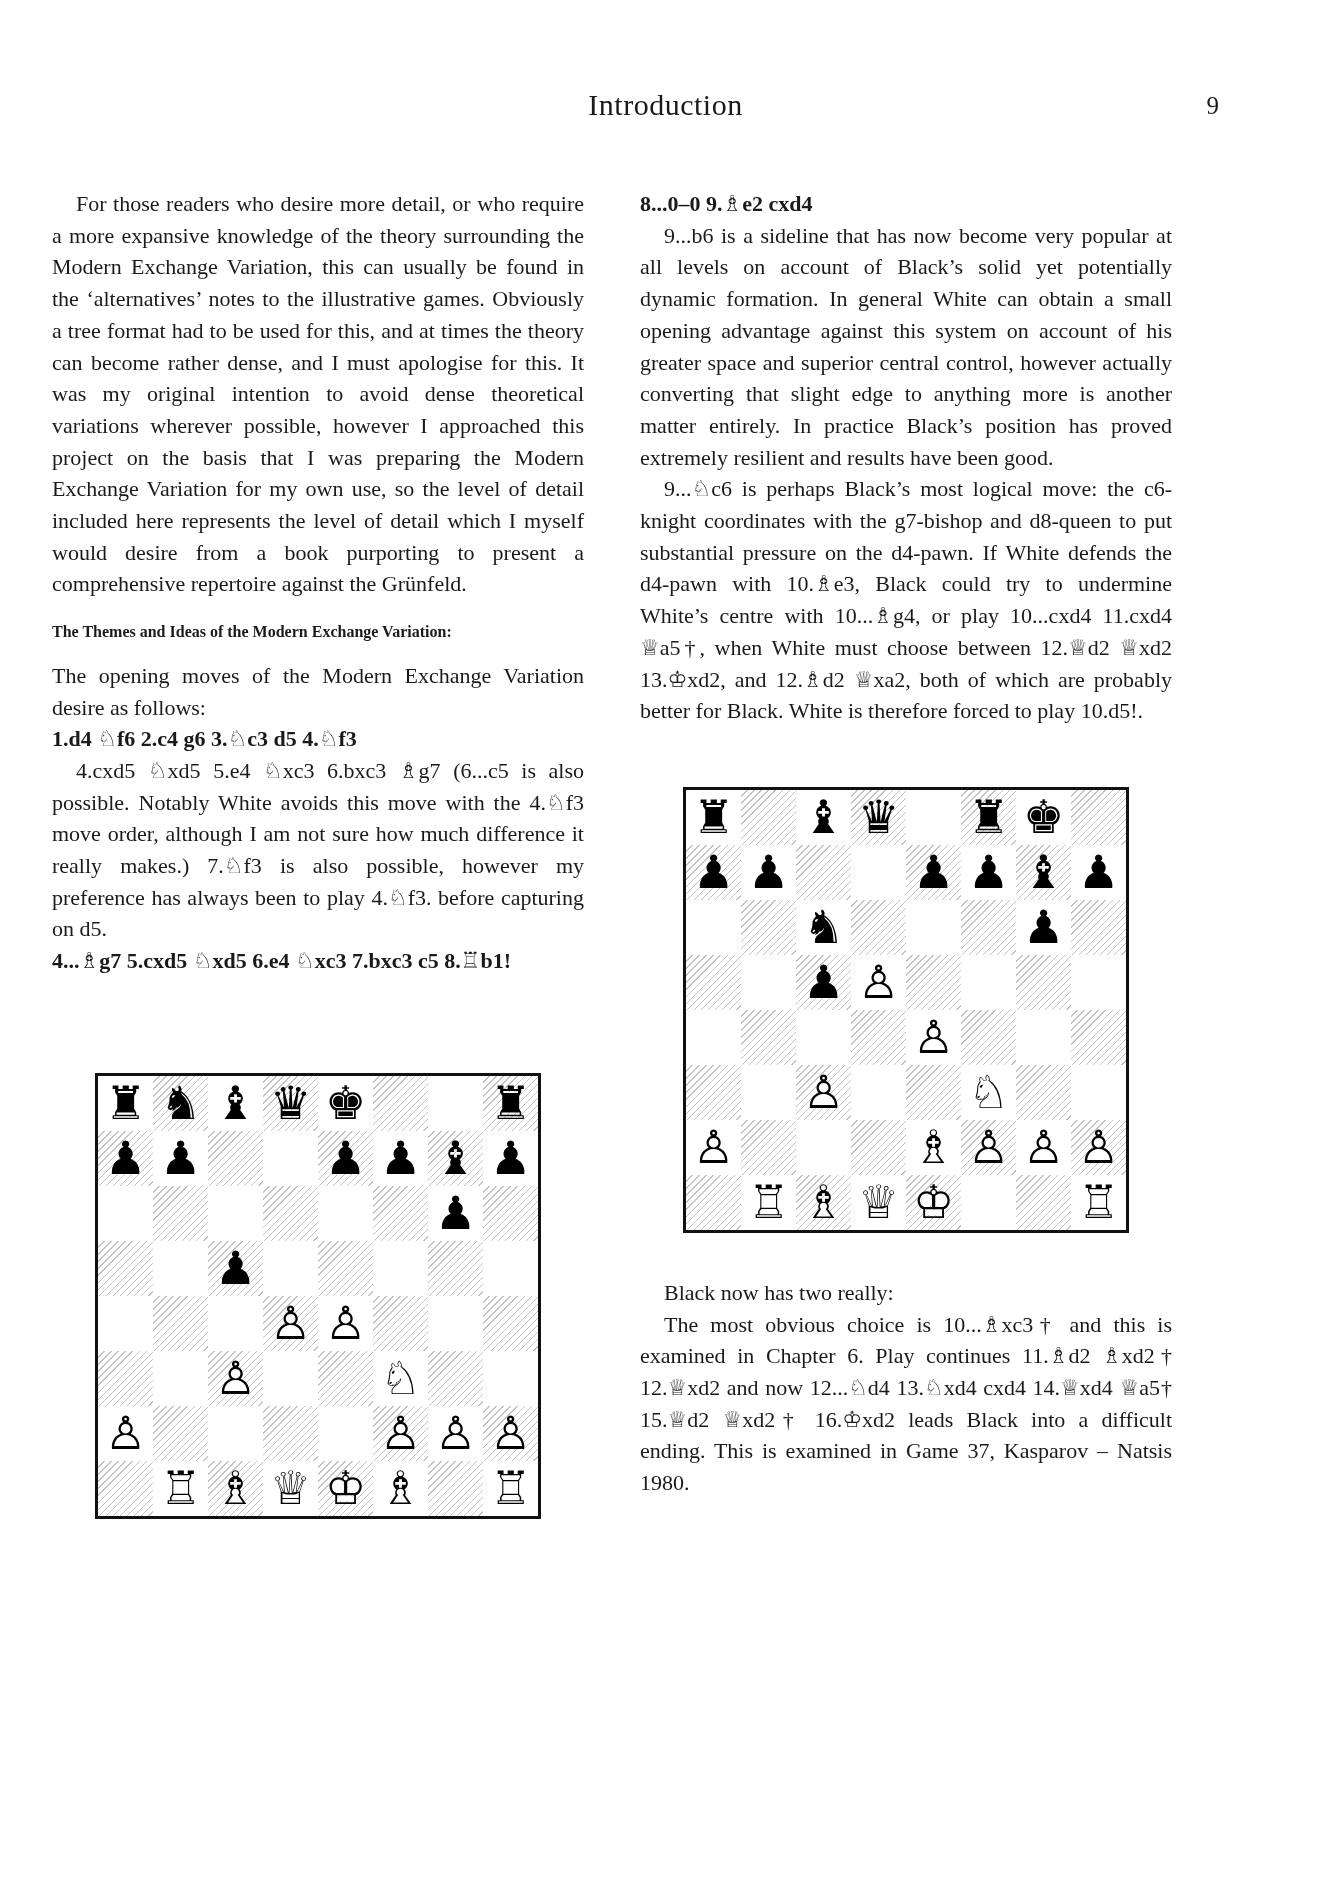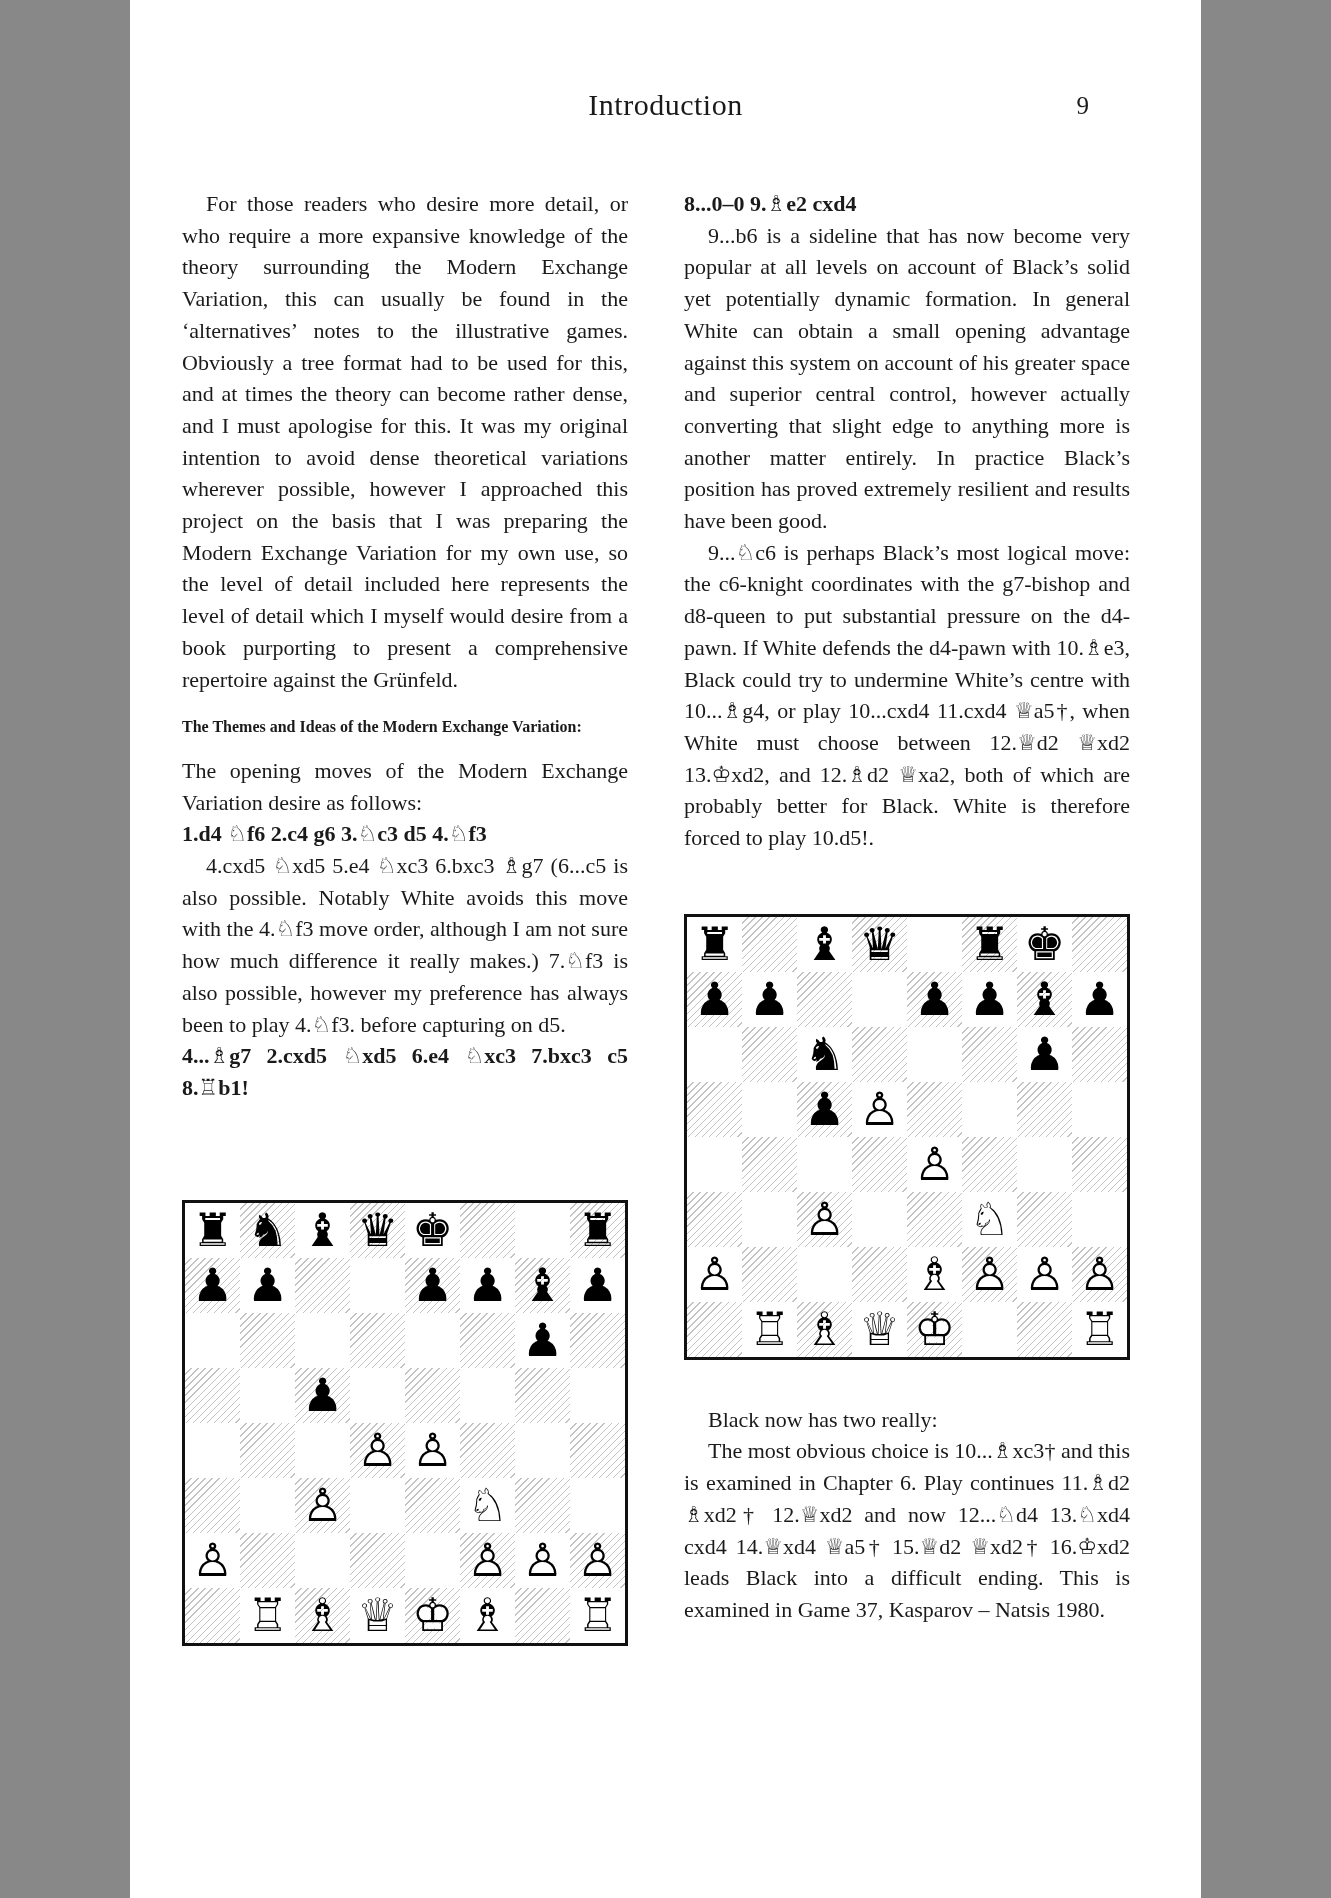--- a/index.html
+++ b/index.html
@@ -1,18 +1,18 @@
 <!DOCTYPE html>
 <html><head>
 <meta charset="utf-8">
 <style>
   html,body { margin:0; padding:0; background:#888; }
   .page {
     position:relative;
-    width:1071px; height:1898px;
+    width:1331px; height:1898px;
     background:#ffffff;
     font-family:"Liberation Serif","DejaVu Serif","DejaVu Sans",serif;
     color:#1a1a1a;
     overflow:hidden;
     margin:0 auto;
   }
   .header { position:relative; padding-top:88px; height:52px; }
   .page-title {
     text-align:center;
     font-size:30px;
@@ -76,21 +76,21 @@
   </div>
 
   <div class="columns">
 
     <div class="col">
       <p class="just indent">For those readers who desire more detail, or who require a more expansive knowledge of the theory surrounding the Modern Exchange Variation, this can usually be found in the ‘alternatives’ notes to the illustrative games. Obviously a tree format had to be used for this, and at times the theory can become rather dense, and I must apologise for this. It was my original intention to avoid dense theoretical variations wherever possible, however I approached this project on the basis that I was preparing the Modern Exchange Variation for my own use, so the level of detail included here represents the level of detail which I myself would desire from a book purporting to present a comprehensive repertoire against the Grünfeld.</p>
       <p class="section-heading">The Themes and Ideas of the Modern Exchange Variation:</p>
       <p class="just">The opening moves of the Modern Exchange Variation desire as follows:</p>
       <p class="moves just">1.d4 ♘f6 2.c4 g6 3.♘c3 d5 4.♘f3</p>
       <p class="just indent">4.cxd5 ♘xd5 5.e4 ♘xc3 6.bxc3 ♗g7 (6...c5 is also possible. Notably White avoids this move with the 4.♘f3 move order, although I am not sure how much difference it really makes.) 7.♘f3 is also possible, however my preference has always been to play 4.♘f3. before capturing on d5.</p>
-      <p class="moves just">4...♗g7 2.cxd5 ♘xd5 6.e4 ♘xc3 7.bxc3 c5 8.♖b1!</p>
+      <p class="moves just">4...♗g7 5.cxd5 ♘xd5 6.e4 ♘xc3 7.bxc3 c5 8.♖b1!</p>
       <div class="diagram dg-left">
           <div class="sq light">
             <span class="pc black">♜</span>
           </div>
           <div class="sq dark">
             <span class="pc black">♞</span>
           </div>
           <div class="sq light">
             <span class="pc black">♝</span>
           </div>

